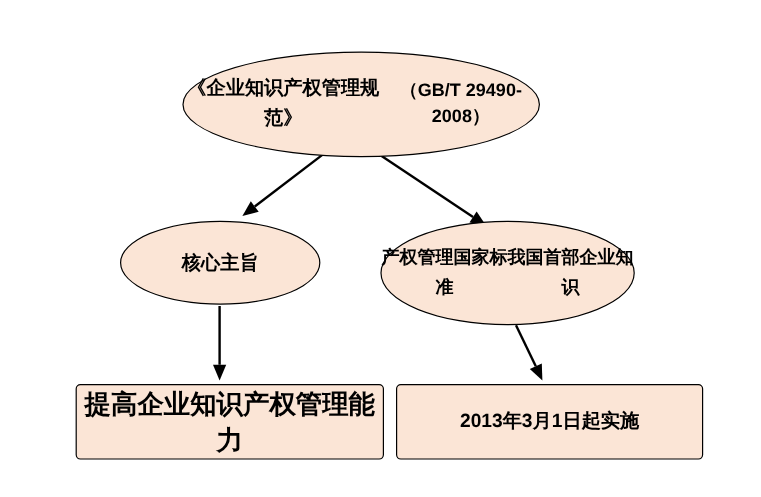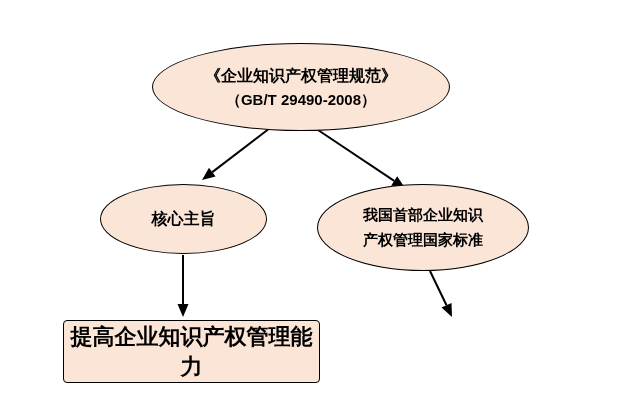--- a/index.html
+++ b/index.html
@@ -19,21 +19,21 @@
   .canvas {
     position: relative;
     width: 634px; height: 414px;
     background: var(--page-bg);
   }
   .shape {
     position: absolute;
     background: var(--node-fill);
     border: 1.5px solid var(--node-border);
     display: flex;
-    flex-direction: column;
+    flex-direction: row;
     align-items: center;
     justify-content: center;
     text-align: center;
     color: var(--text-color);
     font-weight: bold;
   }
   .ellipse { border-radius: 50%; }
   .rect { border-radius: 4px; }
 
   .root-ellipse   { left: 152px; top: 43px;  width: 298px; height: 88px; }
@@ -88,22 +88,25 @@
   <div class="shape ellipse root-ellipse">
     <div class="root-title">《企业知识产权管理规范》</div>
     <div class="root-subtitle">（GB/T 29490-2008）</div>
   </div>
 
   <div class="shape ellipse core-ellipse">
     <div>核心主旨</div>
   </div>
 
   <div class="shape ellipse std-ellipse">
+    <div class="std-line">产权管理国家标准</div>
     <div class="std-line">我国首部企业知识</div>
-    <div class="std-line">产权管理国家标准</div>
   </div>
 
   <div class="shape rect improve-box">
     <div>提高企业知识产权管理能力</div>
   </div>
 
+  <div class="shape rect implement-box">
+    <div>2013年3月1日起实施</div>
+  </div>
 
 </div>
 
 </body></html>

